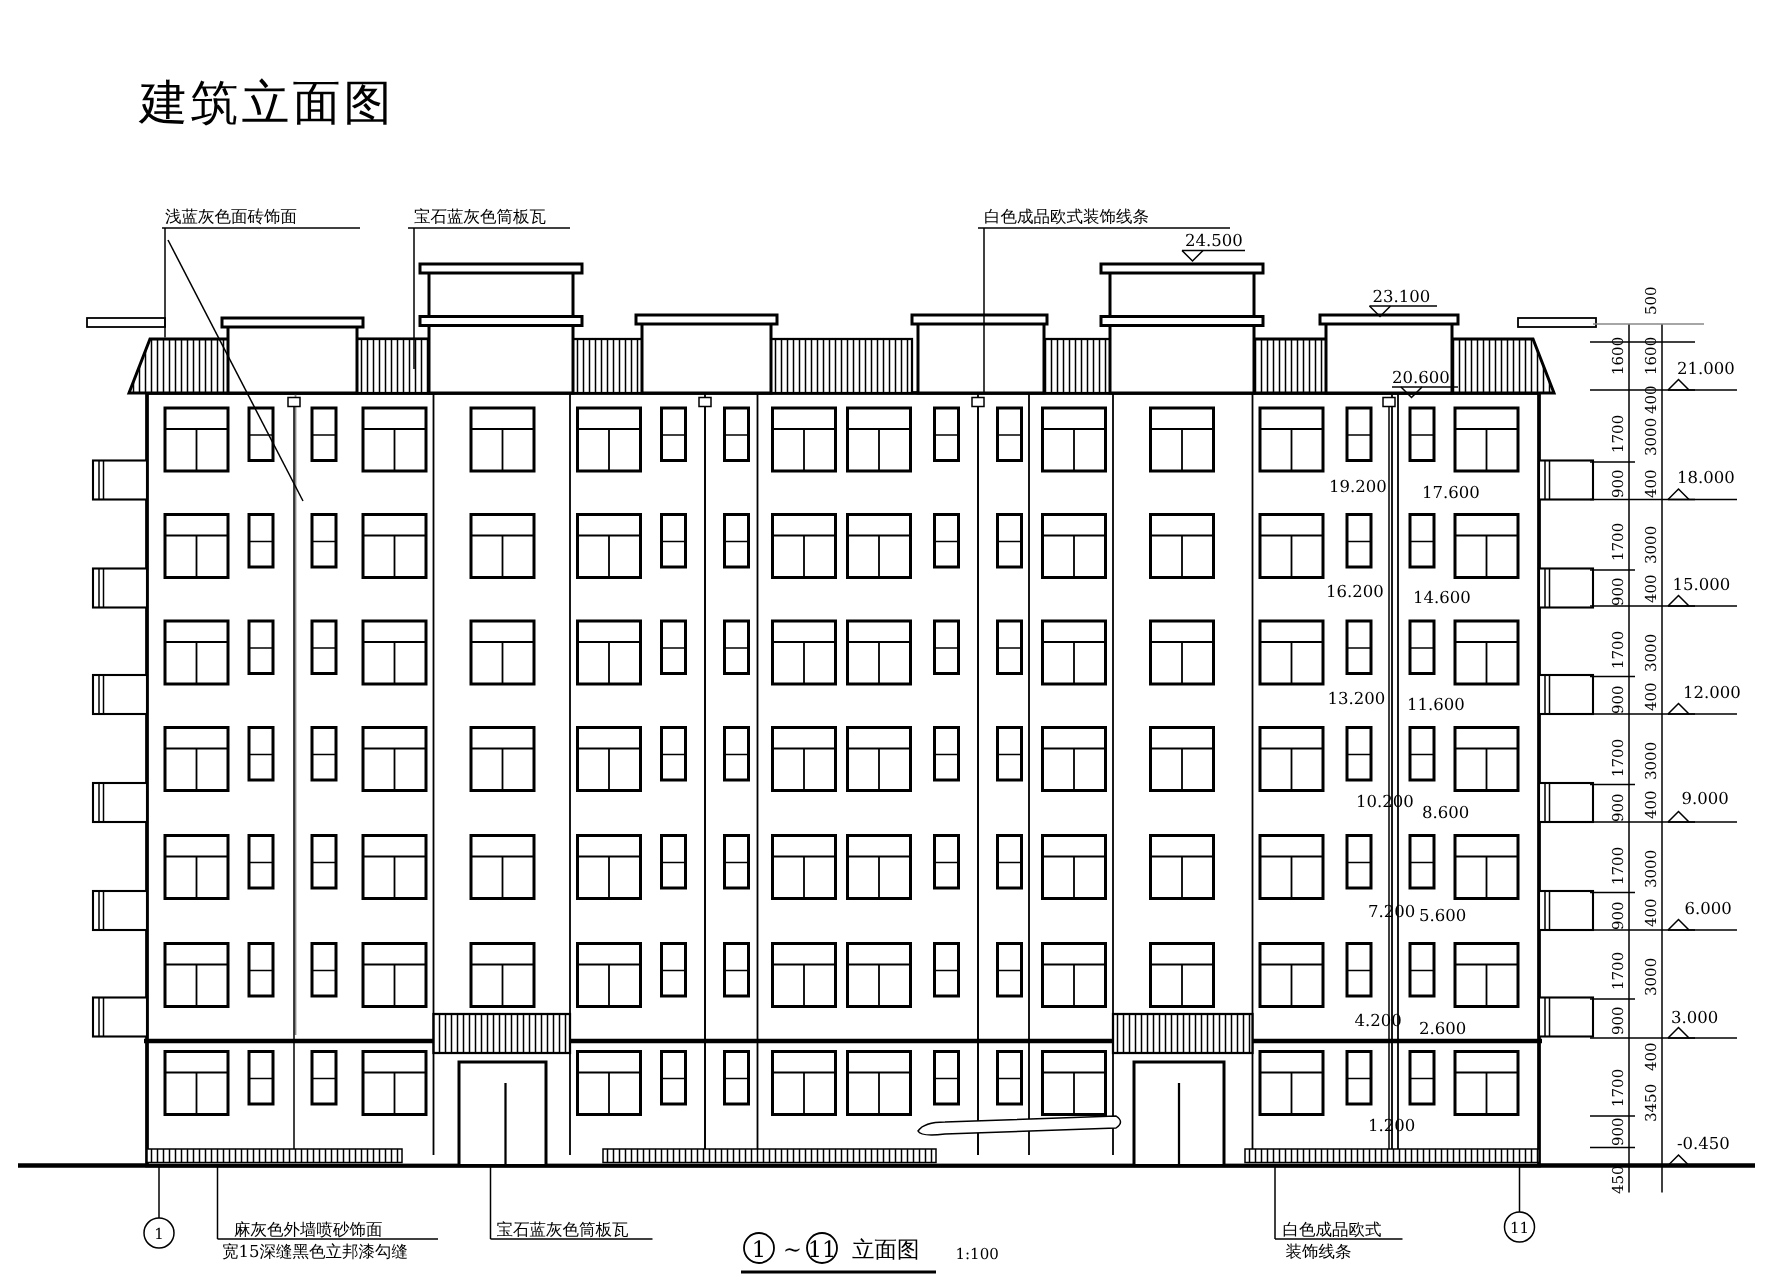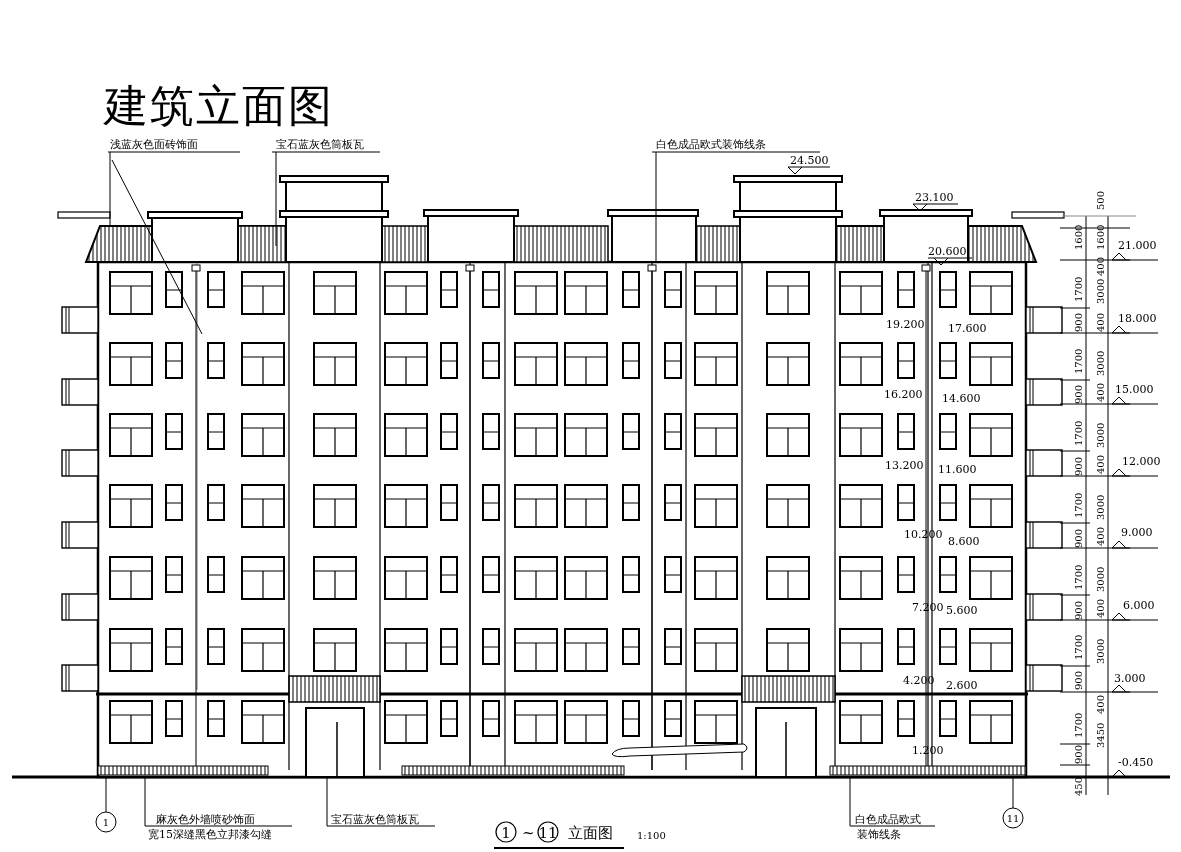--- a/index.html
+++ b/index.html
@@ -1,19 +1,19 @@
 <!DOCTYPE html>
 <html><head>
 <meta charset="utf-8">
 <style>
   html, body { margin:0; padding:0; background:#ffffff; }
   body { width:1181px; height:852px; position:relative; overflow:hidden;
          font-family: "DejaVu Serif", "Liberation Serif", serif; color:#000; }
-  .title { position:absolute; left:104px; top:52px; font-size:44px; letter-spacing:2px;
-           font-family: "DejaVu Serif", "Liberation Serif", serif; line-height:1;margin-top:32px; }
+  .title { position:absolute; left:93px; top:52px; font-size:32px; letter-spacing:2px;
+           font-family: "DejaVu Serif", "Liberation Serif", serif; line-height:1; }
   svg { position:absolute; left:0; top:0; }
   .lbl { font-family: "DejaVu Serif", "Liberation Serif", serif; font-size:11px; fill:#000; }
   .dim { font-family: "DejaVu Serif", "Liberation Serif", serif; font-size:10px; fill:#000; }
   .elev { font-family: "DejaVu Serif", "Liberation Serif", serif; font-size:11px; fill:#000; }
   .cap { font-family: "DejaVu Serif", "Liberation Serif", serif; font-size:15px; fill:#000; }
 </style>
 </head>
 <body>
 
 <div class="title">建筑立面图</div>

